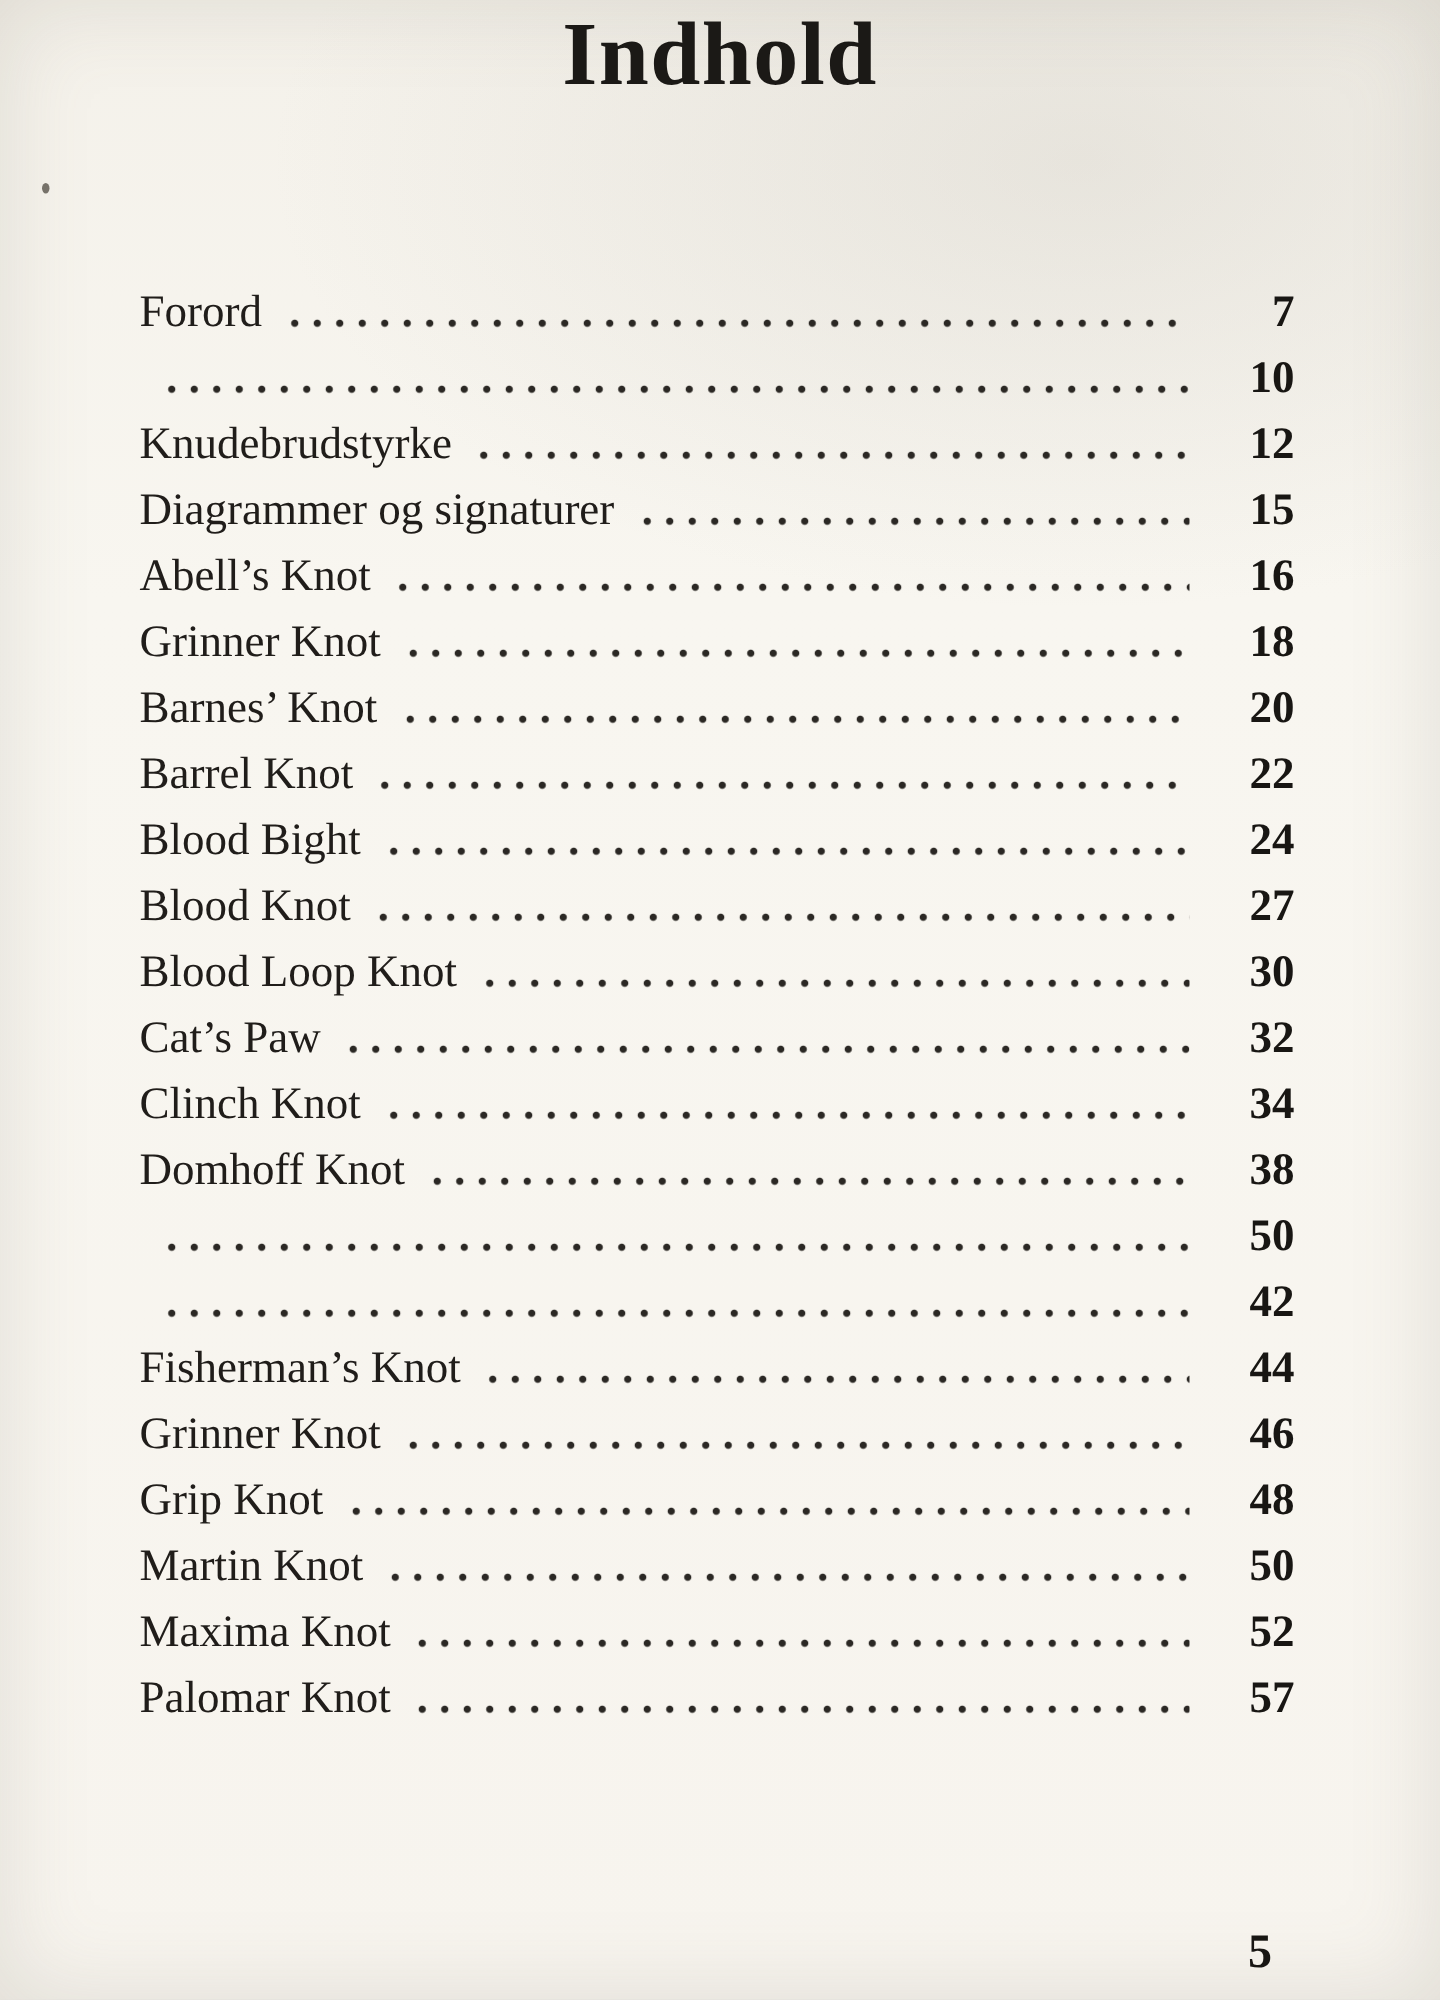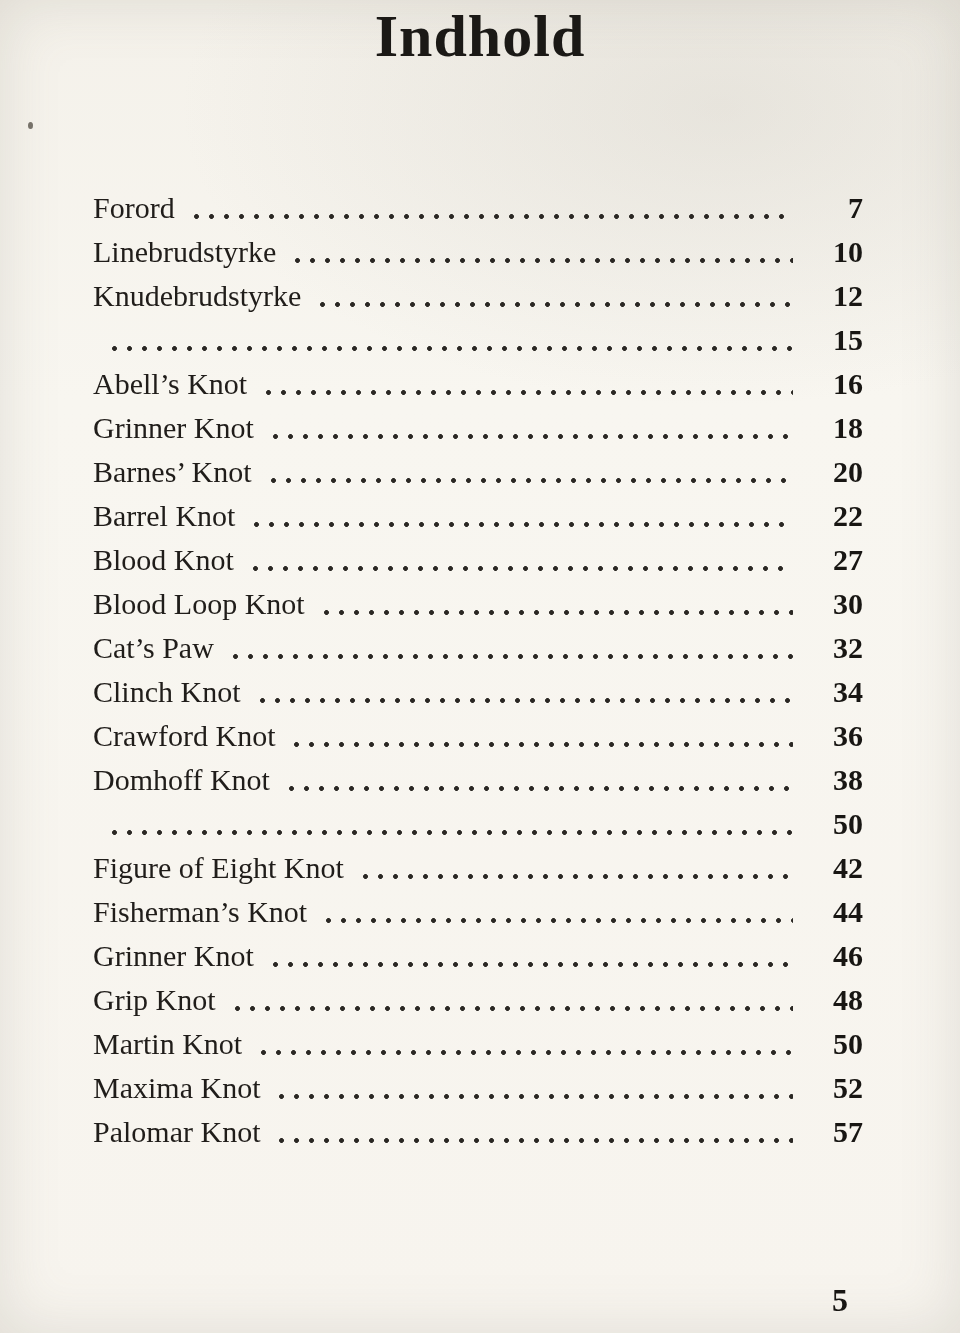--- a/index.html
+++ b/index.html
@@ -92,32 +92,32 @@
   <h1 class="title">Indhold</h1>
 
   <div class="toc" id="toc-list">
   <div class="toc-row">
     <span class="toc-label">Forord</span>
     <span class="toc-leader"></span>
     <span class="toc-page">7</span>
   </div>
 
   <div class="toc-row">
-    <span class="toc-label">Linebrudstyrke</span>
     <span class="toc-leader"></span>
     <span class="toc-page">10</span>
   </div>
 
   <div class="toc-row">
     <span class="toc-label">Knudebrudstyrke</span>
     <span class="toc-leader"></span>
     <span class="toc-page">12</span>
   </div>
 
   <div class="toc-row">
+    <span class="toc-label">Diagrammer og signaturer</span>
     <span class="toc-leader"></span>
     <span class="toc-page">15</span>
   </div>
 
   <div class="toc-row">
     <span class="toc-label">Abell’s Knot</span>
     <span class="toc-leader"></span>
     <span class="toc-page">16</span>
   </div>
 
@@ -132,20 +132,25 @@
     <span class="toc-leader"></span>
     <span class="toc-page">20</span>
   </div>
 
   <div class="toc-row">
     <span class="toc-label">Barrel Knot</span>
     <span class="toc-leader"></span>
     <span class="toc-page">22</span>
   </div>
 
+  <div class="toc-row">
+    <span class="toc-label">Blood Bight</span>
+    <span class="toc-leader"></span>
+    <span class="toc-page">24</span>
+  </div>
 
   <div class="toc-row">
     <span class="toc-label">Blood Knot</span>
     <span class="toc-leader"></span>
     <span class="toc-page">27</span>
   </div>
 
   <div class="toc-row">
     <span class="toc-label">Blood Loop Knot</span>
     <span class="toc-leader"></span>
@@ -157,39 +162,33 @@
     <span class="toc-leader"></span>
     <span class="toc-page">32</span>
   </div>
 
   <div class="toc-row">
     <span class="toc-label">Clinch Knot</span>
     <span class="toc-leader"></span>
     <span class="toc-page">34</span>
   </div>
 
-  <div class="toc-row">
-    <span class="toc-label">Crawford Knot</span>
-    <span class="toc-leader"></span>
-    <span class="toc-page">36</span>
-  </div>
 
   <div class="toc-row">
     <span class="toc-label">Domhoff Knot</span>
     <span class="toc-leader"></span>
     <span class="toc-page">38</span>
   </div>
 
   <div class="toc-row">
     <span class="toc-leader"></span>
     <span class="toc-page">50</span>
   </div>
 
   <div class="toc-row">
-    <span class="toc-label">Figure of Eight Knot</span>
     <span class="toc-leader"></span>
     <span class="toc-page">42</span>
   </div>
 
   <div class="toc-row">
     <span class="toc-label">Fisherman’s Knot</span>
     <span class="toc-leader"></span>
     <span class="toc-page">44</span>
   </div>
 

